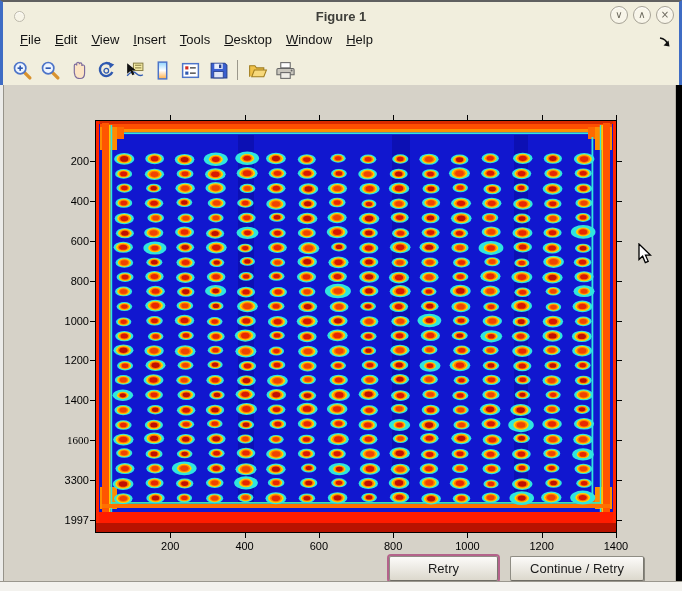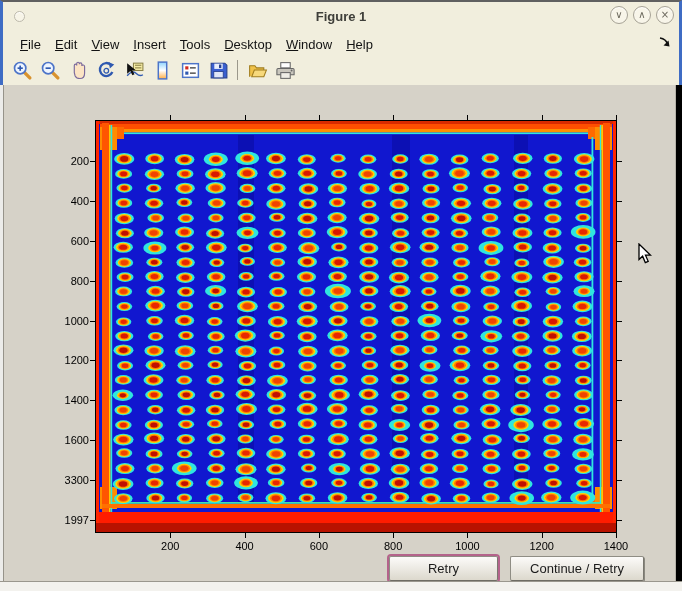--- a/index.html
+++ b/index.html
@@ -9,21 +9,21 @@
   .chrome{position:absolute;top:0;left:0;right:0;height:85px;background:#f1eedd;box-sizing:border-box;
           border-top:2px solid #606060;border-left:3px solid #3f6cc4;border-right:3px solid #3f6cc4;}
   .titlebar{height:28px;position:relative;display:flex;align-items:center;justify-content:center;}
   .tb-menu-dot{position:absolute;left:11px;top:9px;width:9px;height:9px;border-radius:50%;
                background:#f7f4e7;border:1px solid #bdb9ab;box-shadow:inset 0 1px 1px #fff;}
   .tb-title{font-weight:bold;font-size:13px;color:#3e3e39;}
   .tb-buttons{position:absolute;right:5px;top:4px;display:flex;gap:5px;}
   .tb-btn{width:18px;height:18px;border-radius:50%;background:#f8f5e9;border:1px solid #a6a295;
           color:#6b685c;font-size:10px;line-height:16px;text-align:center;padding:0;font-family:"DejaVu Sans",sans-serif;
           box-shadow:inset 0 1px 1px #ffffff;}
-  .menubar{height:25px;display:flex;align-items:flex-end;padding-left:10px;position:relative;}
+  .menubar{height:25px;display:flex;align-items:flex-start;padding-left:10px;position:relative;}
   .menu-item{font-size:13px;color:#131313;padding:2px 7px 3px 7px;cursor:default;}
   .menu-item u{text-decoration:underline;}
   .dock-arrow{position:absolute;right:7px;top:5px;width:14px;height:14px;}
   .toolbar{height:30px;display:flex;align-items:center;padding-left:7px;border-bottom:1px solid #b7b4a5;}
   .tool-btn{width:24px;height:24px;display:flex;align-items:center;justify-content:center;margin-right:4px;
             background:transparent;border:none;padding:0;}
   .tool-btn span{display:flex;}
   .tool-sep{width:1px;height:20px;background:#9b988b;margin:0 7px 0 3px;}
 
   
@@ -1770,21 +1770,21 @@
         <div class="tick" style="left: 614px; top: 235.515px; width: 5px; height: 1px;"></div>
         <div class="tick-label ylab" style="left: 40px; top: 229.515px;">1000</div>
         <div class="tick" style="left: 87px; top: 275.417px; width: 5px; height: 1px;"></div>
         <div class="tick" style="left: 614px; top: 275.417px; width: 5px; height: 1px;"></div>
         <div class="tick-label ylab" style="left: 40px; top: 269.417px;">1200</div>
         <div class="tick" style="left: 87px; top: 315.32px; width: 5px; height: 1px;"></div>
         <div class="tick" style="left: 614px; top: 315.32px; width: 5px; height: 1px;"></div>
         <div class="tick-label ylab" style="left: 40px; top: 309.32px;">1400</div>
         <div class="tick" style="left: 87px; top: 355.223px; width: 5px; height: 1px;"></div>
         <div class="tick" style="left: 614px; top: 355.223px; width: 5px; height: 1px;"></div>
-        <div class="tick-label ylab" style="left: 40px; top: 349.223px;">1600</div>
+        <div class="tick-label ylab" style="left: 40px; top: 349.223px; font-family: Liberation Serif, serif;">1600</div>
         <div class="tick" style="left: 87px; top: 395.126px; width: 5px; height: 1px;"></div>
         <div class="tick" style="left: 614px; top: 395.126px; width: 5px; height: 1px;"></div>
         <div class="tick-label ylab" style="left: 40px; top: 389.126px;">3300</div>
         <div class="tick" style="left: 87px; top: 435.029px; width: 5px; height: 1px;"></div>
         <div class="tick" style="left: 614px; top: 435.029px; width: 5px; height: 1px;"></div>
         <div class="tick-label ylab" style="left: 40px; top: 429.029px;">1997</div>
         <div class="tick" style="left: 167.286px; top: 448px; width: 1px; height: 5px;"></div>
         <div class="tick" style="left: 167.286px; top: 30px; width: 1px; height: 5px;"></div>
         <div class="tick-label xlab" style="left: 143.286px; top: 455px;">200</div>
         <div class="tick" style="left: 241.571px; top: 448px; width: 1px; height: 5px;"></div>

